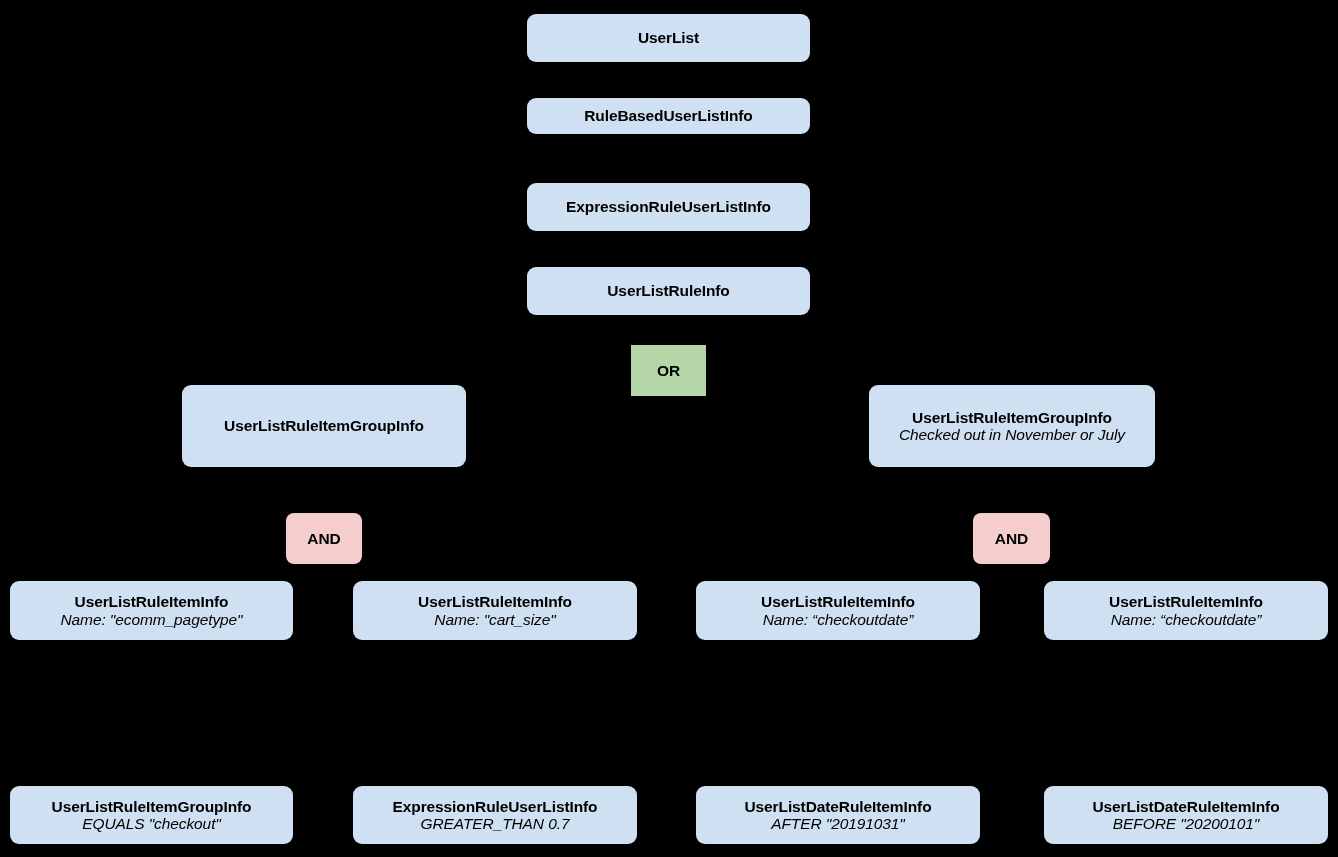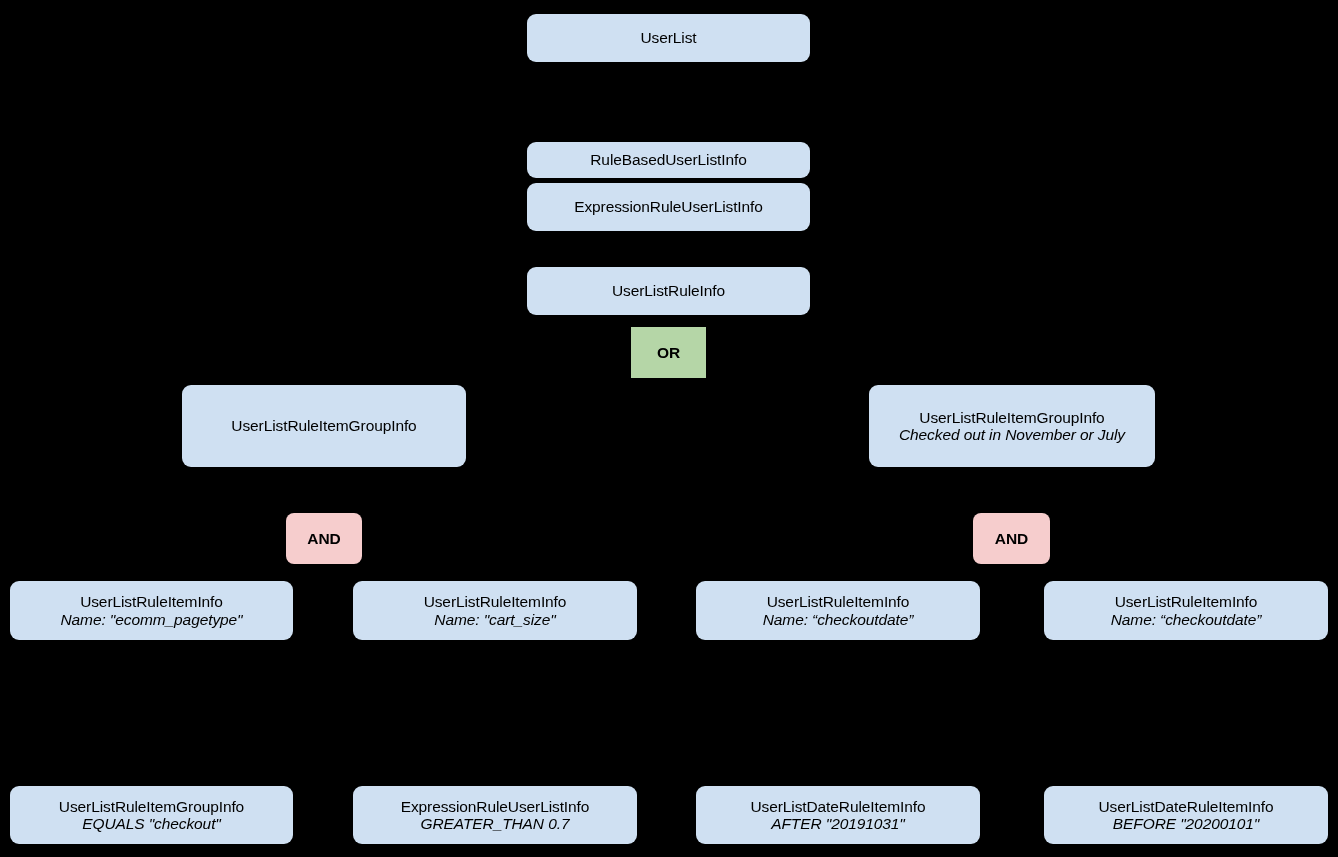--- a/index.html
+++ b/index.html
@@ -50,21 +50,21 @@
     border-radius: 0;
   }
 
   
   .node.op-and {
     background: #f6cdcd;
     border-radius: 8px;
   }
 
   .node-title {
-    font-weight: normal;
+    font-weight: bold;
     font-size: 15.5px;
     letter-spacing: -0.1px;
     white-space: nowrap;
   }
 
   .node-sub {
     font-style: italic;
     font-size: 15.5px;
     letter-spacing: -0.1px;
     padding: 0 8px;
@@ -122,33 +122,33 @@
 
   <div class="edge" style="left:151px; top:640px; height:146px;"></div>
   <div class="edge" style="left:495px; top:640px; height:146px;"></div>
   <div class="edge" style="left:838px; top:640px; height:146px;"></div>
   <div class="edge" style="left:1186px; top:640px; height:146px;"></div>
 
   <div class="node klass" style="left:527px; top:14px; width:283px; height:48px;">
     <div class="node-title">UserList</div>
   </div>
 
-  <div class="node klass" style="left:527px; top:98px; width:283px; height:36px;margin-top:44px;">
+  <div class="node klass" style="left:527px; top:98px; width:283px; height:36px;">
     <div class="node-title">RuleBasedUserListInfo</div>
   </div>
 
   <div class="node klass" style="left:527px; top:183px; width:283px; height:48px;">
     <div class="node-title">ExpressionRuleUserListInfo</div>
   </div>
 
   <div class="node klass" style="left:527px; top:267px; width:283px; height:48px;">
     <div class="node-title">UserListRuleInfo</div>
   </div>
 
-  <div class="node op-or" style="left:631px; top:327px; width:75px; height:51px;">
+  <div class="node op-or" style="left:631px; top:345px; width:75px; height:51px;">
     <div class="op-label">OR</div>
   </div>
 
   <div class="node klass" style="left:182px; top:385px; width:284px; height:82px;">
     <div class="node-title">UserListRuleItemGroupInfo</div>
   </div>
 
   <div class="node klass" style="left:869px; top:385px; width:286px; height:82px;">
     <div class="node-title">UserListRuleItemGroupInfo</div>
     <div class="node-sub">Checked out in November or July</div>

